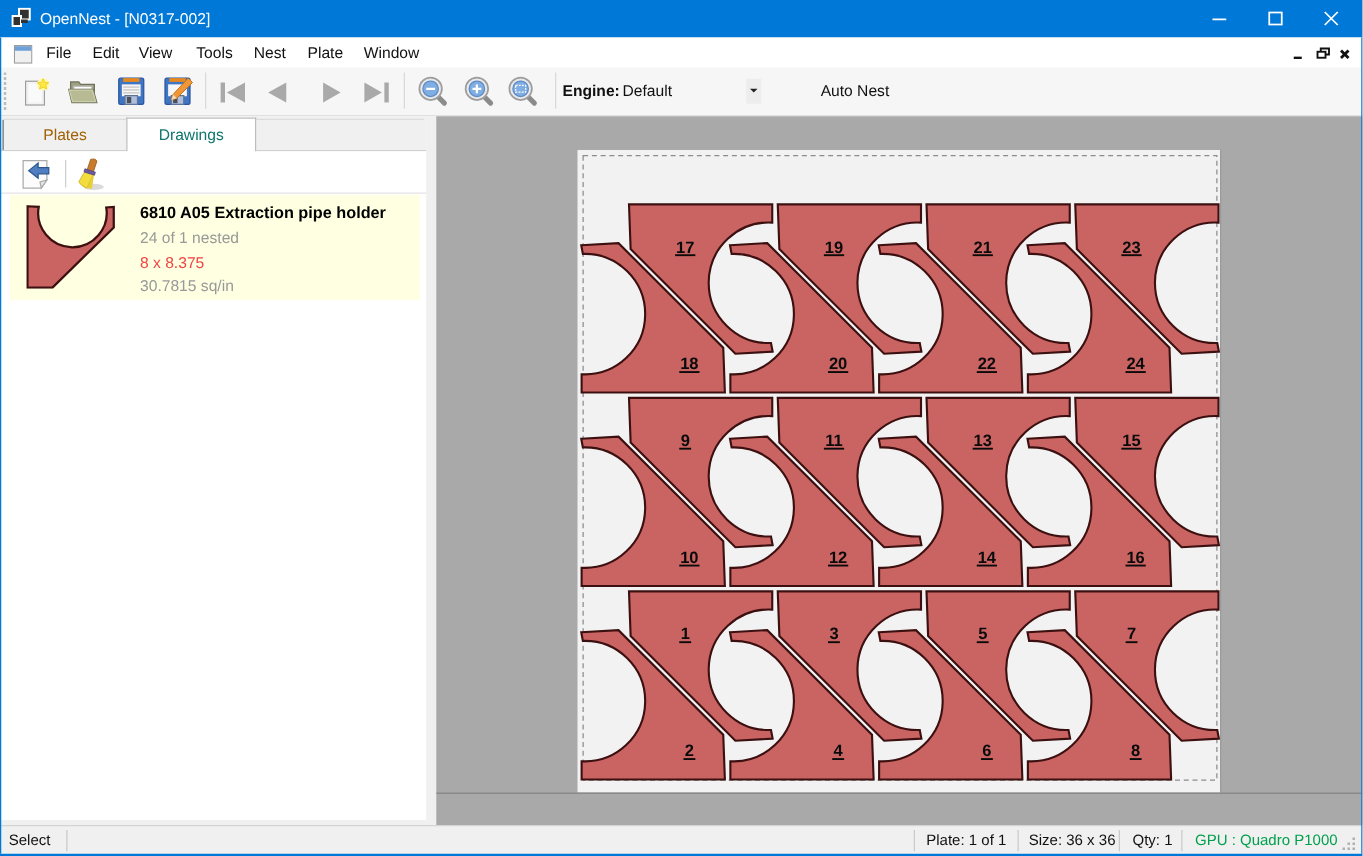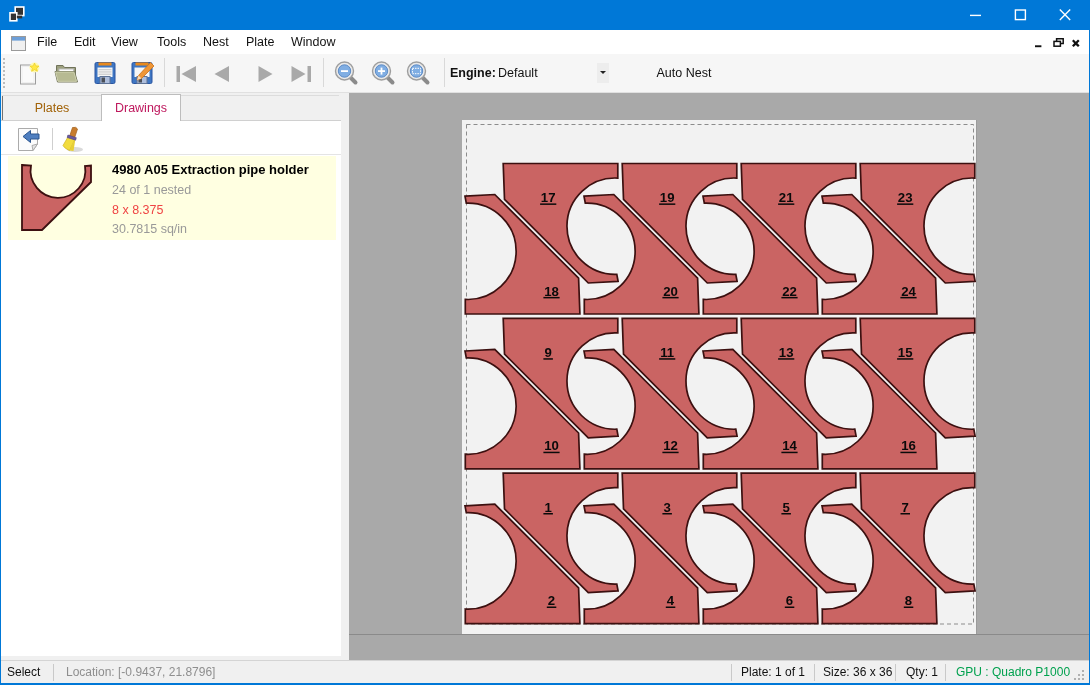--- a/index.html
+++ b/index.html
@@ -26,22 +26,22 @@
 #combo-btn:after { content:""; position:absolute; left:2.5px; top:8px; width:0; height:0;
   border-left:3.5px solid transparent; border-right:3.5px solid transparent; border-top:3.8px solid #222; }
 #autonest { position:absolute; left:616.5px; top:0; line-height:38px; font-size:12.5px; color:#111;margin-left:40px; }
 
 
 #panel { left:0; top:93px; width:341px; height:567px; background:#f0f0f0; }
 #tab-topline { position:absolute; left:2px; top:2px; width:337px; height:1px; background:#dcdcdc; }
 #tab-botline { position:absolute; left:0px; top:27px; width:341px; height:1px; background:#d0d0d0; }
 #tab-plates { position:absolute; left:2px; top:3px; width:99px; height:24px; font-size:12.5px;
   color:#a16207; text-align:center; line-height:24px; border-left:1px solid #737373; }
-#tab-drawings { position:absolute; left:101px; top:1px; width:80px; height:28px; background:#fff;
-  border:1px solid #bdbdbd; border-bottom:none; font-size:12.5px; color:#be185d; text-align:center; line-height:26px; }
+#tab-drawings { position:absolute; left:101px; top:1px; width:104px; height:28px; background:#fff;
+  border:1px solid #bdbdbd; border-bottom:none; font-size:12.5px; color:#0f766e; text-align:center; line-height:26px; }
 #panel-content { position:absolute; left:0; top:28px; width:341px; height:535px; background:#fff; }
 #ptb-sep { position:absolute; left:52px; top:7px; width:1px; height:22px; background:#cfcfcf; }
 #ptb-line { position:absolute; left:0px; top:33px; width:341px; height:1px; background:#e4e4e4; }
 #item { position:absolute; left:8px; top:35px; width:328px; height:84px; background:#ffffe1; }
 #item .t1 { position:absolute; left:104px; top:6px; font-size:13px; font-weight:bold; color:#000; }
 #item .t2 { position:absolute; left:104px; top:27px; font-size:12.5px; color:#999; }
 #item .t3 { position:absolute; left:104px; top:47px; font-size:12.5px; color:#ef4444; }
 #item .t4 { position:absolute; left:104px; top:66px; font-size:12.5px; color:#999; }
 
 
@@ -58,20 +58,21 @@
 </style>
 </head>
 <body>
 
 <div class="abs" id="titlebar">
   <svg class="abs" style="left:9px;top:6px" width="16" height="16" viewBox="0 0 16 16">
     <rect x="6.2" y="1" width="8.6" height="8.6" fill="#323232" stroke="#fff" stroke-width="1.6"></rect>
     <rect x="1" y="6.8" width="6.8" height="8" fill="#323232" stroke="#fff" stroke-width="1.6"></rect>
     <rect x="7.8" y="9.6" width="5.4" height="2.8" fill="#323232"></rect>
   </svg>
+  <span id="title-text">OpenNest - [N0317-002]</span>
   <svg class="abs" style="left:952px;top:0" width="138" height="30" viewBox="0 0 138 30">
     <g stroke="#fff" stroke-width="1.4" fill="none">
       <line x1="18" y1="15.4" x2="29" y2="15.4"></line>
       <rect x="63.4" y="10" width="10" height="9.6"></rect>
       <line x1="107.8" y1="9.6" x2="118.2" y2="20"></line>
       <line x1="118.2" y1="9.6" x2="107.8" y2="20"></line>
     </g>
   </svg>
 </div>
 
@@ -201,21 +202,21 @@
       <path d="M13.5,1.5 Q17.5,0.5 18.5,3 L15.5,12 L10.5,10.5 Z" fill="#c87d2e" stroke="#a05e1a" stroke-width="0.7"></path>
       <path d="M9.5,10 L16.5,12.2 L10.5,24.5 Q5.5,22.5 4,19.5 Z" fill="#f2dc3e" stroke="#cdb322" stroke-width="0.7"></path>
       <path d="M16.5,12.2 L14.5,24.9 L10.5,24.5 Z" fill="#e8cf33"></path>
       <path d="M8.9,9.0 L17.3,11.7 L16.6,14.2 L8.2,11.5 Z" fill="#6a5aa0" stroke="#4d3f7d" stroke-width="0.6"></path>
     </svg>
     <div id="ptb-line"></div>
     <div id="item">
       <svg class="abs" style="left:13px;top:8px" width="71" height="67" viewBox="0 0 71 67">
         <path d="M1,1 L10,1.5 A27.4,27.4 0 1 0 64,2 L70,1.5 L70,18 L21,66 L1,66 Z" fill="#ca6463" stroke="#3c1010" stroke-width="1.8"></path>
       </svg>
-      <span class="t1">4980 A05 Extraction pipe holder</span>
+      <span class="t1">6810 A05 Extraction pipe holder</span>
       <span class="t2">24 of 1 nested</span>
       <span class="t3">8 x 8.375</span>
       <span class="t4">30.7815 sq/in</span>
     </div>
   </div>
 </div>
 
 <div class="abs" id="splitter"></div>
 <div class="abs" id="canvas">
   <svg width="741" height="567" viewBox="0 0 741 567">
@@ -299,21 +300,20 @@
 <rect x="551.5" y="420.0" width="9.5" height="1.5" fill="#0a0a0a"></rect>
 <text x="559.5" y="512.1" text-anchor="middle">8</text>
 <rect x="554.8" y="513.5" width="9.5" height="1.5" fill="#0a0a0a"></rect>
     </g>
   </svg>
 </div>
 
 <div class="abs" id="statusbar">
   <span class="seg" style="left:7px">Select</span>
   <div class="vsep" style="left:53px"></div>
-  <span class="seg" style="left:66px;color:#8e8e8e">Location: [-0.9437, 21.8796]</span>
   <div class="vsep" style="left:731px"></div>
   <span class="seg" style="left:741px">Plate: 1 of 1</span>
   <div class="vsep" style="left:814px"></div>
   <span class="seg" style="left:823px">Size: 36 x 36</span>
   <div class="vsep" style="left:895px"></div>
   <span class="seg" style="left:906px">Qty: 1</span>
   <div class="vsep" style="left:945px"></div>
   <span class="seg" style="left:956px;color:#00a14e">GPU : Quadro P1000</span>
   <svg class="abs" style="left:1072px;top:8px" width="14" height="14" viewBox="0 0 14 14">
     <g fill="#b0b0b0">

